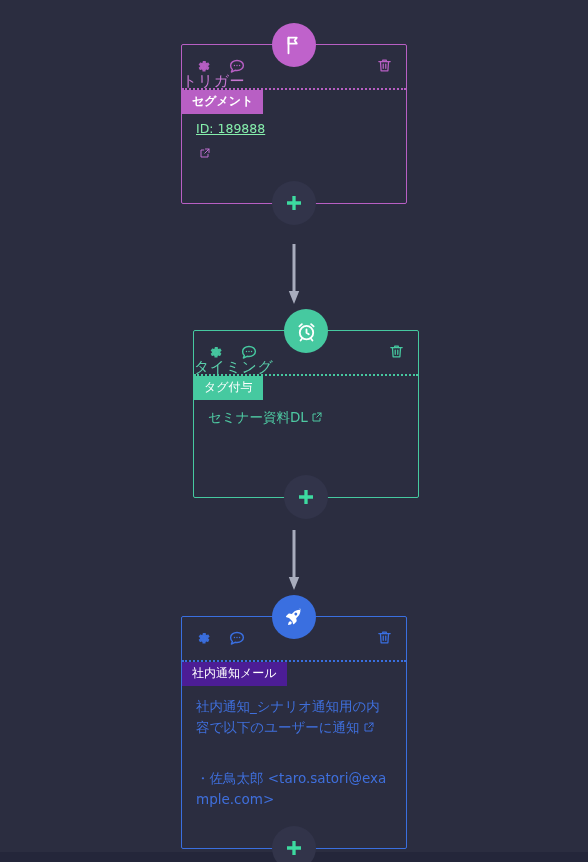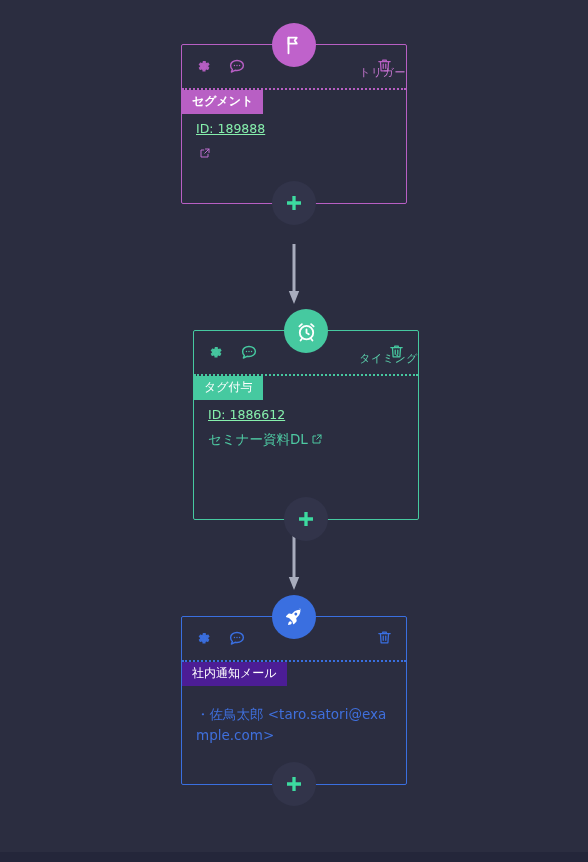--- a/index.html
+++ b/index.html
@@ -82,23 +82,23 @@
     z-index: 5;
   }
   .trigger  .node-circle { background: #bf62cb; }
   .timing   .node-circle { background: #46c9a0; }
   .reaction .node-circle { background: #3a6fe0; }
 
   .node-label {
     position: absolute;
     left: 0;
     right: 0;
-    top: 20px;
-    text-align: right;
-    font-size: 11px;
+    top: 27px;
+    text-align: left;
+    font-size: 15px;
     letter-spacing: .5px;
     z-index: 6;
   }
   .trigger  .node-label { color: #c777d1; }
   .timing   .node-label { color: #5ad0ab; }
   .reaction .node-label { color: #4f7fe8; }
 
   .card-body {
     position: relative;
     padding: 0 0 0 0;
@@ -132,21 +132,21 @@
   .trigger  .link-text { color: #c06fd0; }
   .timing   .link-text { color: #4ec9a2; }
   .reaction .link-text { color: #3f6fdc; }
 
   .ext-ico { display: inline-block; vertical-align: -1px; margin-left: 3px; }
 
   .recipient {
     font-size: 13.5px;
     line-height: 1.55;
     color: #3f6fdc;
-    margin-top: 8px;
+    margin-top: 29px;
     word-break: break-all;
   }
 
   
   .plus-btn {
     position: absolute;
     left: 50%;
     margin-left: -22px;
     bottom: -22px;
     width: 44px;
@@ -273,21 +273,20 @@
             <path d="M6.3 6.5l.9 13h9.6l.9-13"></path>
             <path d="M10.2 10v6M13.8 10v6"></path>
           </svg>
         </span>
       </div>
     </div>
 
     <div class="card-body">
       <span class="badge">タグ付与</span>
       <div class="body-inner" style="padding-bottom:68px;">
-        <div class="id-line">ID: 1886612</div>
         <div class="link-text"><span>セミナー資料DL</span><span class="ext-ico"><svg width="12" height="12" viewBox="0 0 24 24" fill="none" stroke="#4ec9a2" stroke-width="2" stroke-linecap="round" stroke-linejoin="round">
                 <path d="M13 4h7v7"></path>
                 <path d="M20 4l-8.5 8.5"></path>
                 <path d="M18 14.5V20H4V6h5.5"></path>
               </svg></span></div>
       </div>
     </div>
 
     <div class="plus-btn">
       <svg width="20" height="20" viewBox="0 0 24 24" fill="#3ddaa0">
@@ -335,20 +334,25 @@
             <path d="M6.3 6.5l.9 13h9.6l.9-13"></path>
             <path d="M10.2 10v6M13.8 10v6"></path>
           </svg>
         </span>
       </div>
     </div>
 
     <div class="card-body">
       <span class="badge">社内通知メール</span>
       <div class="body-inner" style="padding-top:10px;padding-bottom:38px;">
+        <div class="link-text"><span>社内通知_シナリオ通知用の内容で以下のユーザーに通知</span><span class="ext-ico"><svg width="12" height="12" viewBox="0 0 24 24" fill="none" stroke="#3f6fdc" stroke-width="2" stroke-linecap="round" stroke-linejoin="round">
+                <path d="M13 4h7v7"></path>
+                <path d="M20 4l-8.5 8.5"></path>
+                <path d="M18 14.5V20H4V6h5.5"></path>
+              </svg></span></div>
         <div class="recipient">・佐鳥太郎 &lt;taro.satori@example.com&gt;</div>
       </div>
     </div>
 
     <div class="plus-btn">
       <svg width="20" height="20" viewBox="0 0 24 24" fill="#3ddaa0">
         <path d="M10 3.6h4v6.4h6.4v4H14v6.4h-4V14H3.6v-4H10z"></path>
       </svg>
     </div>
   </div>

